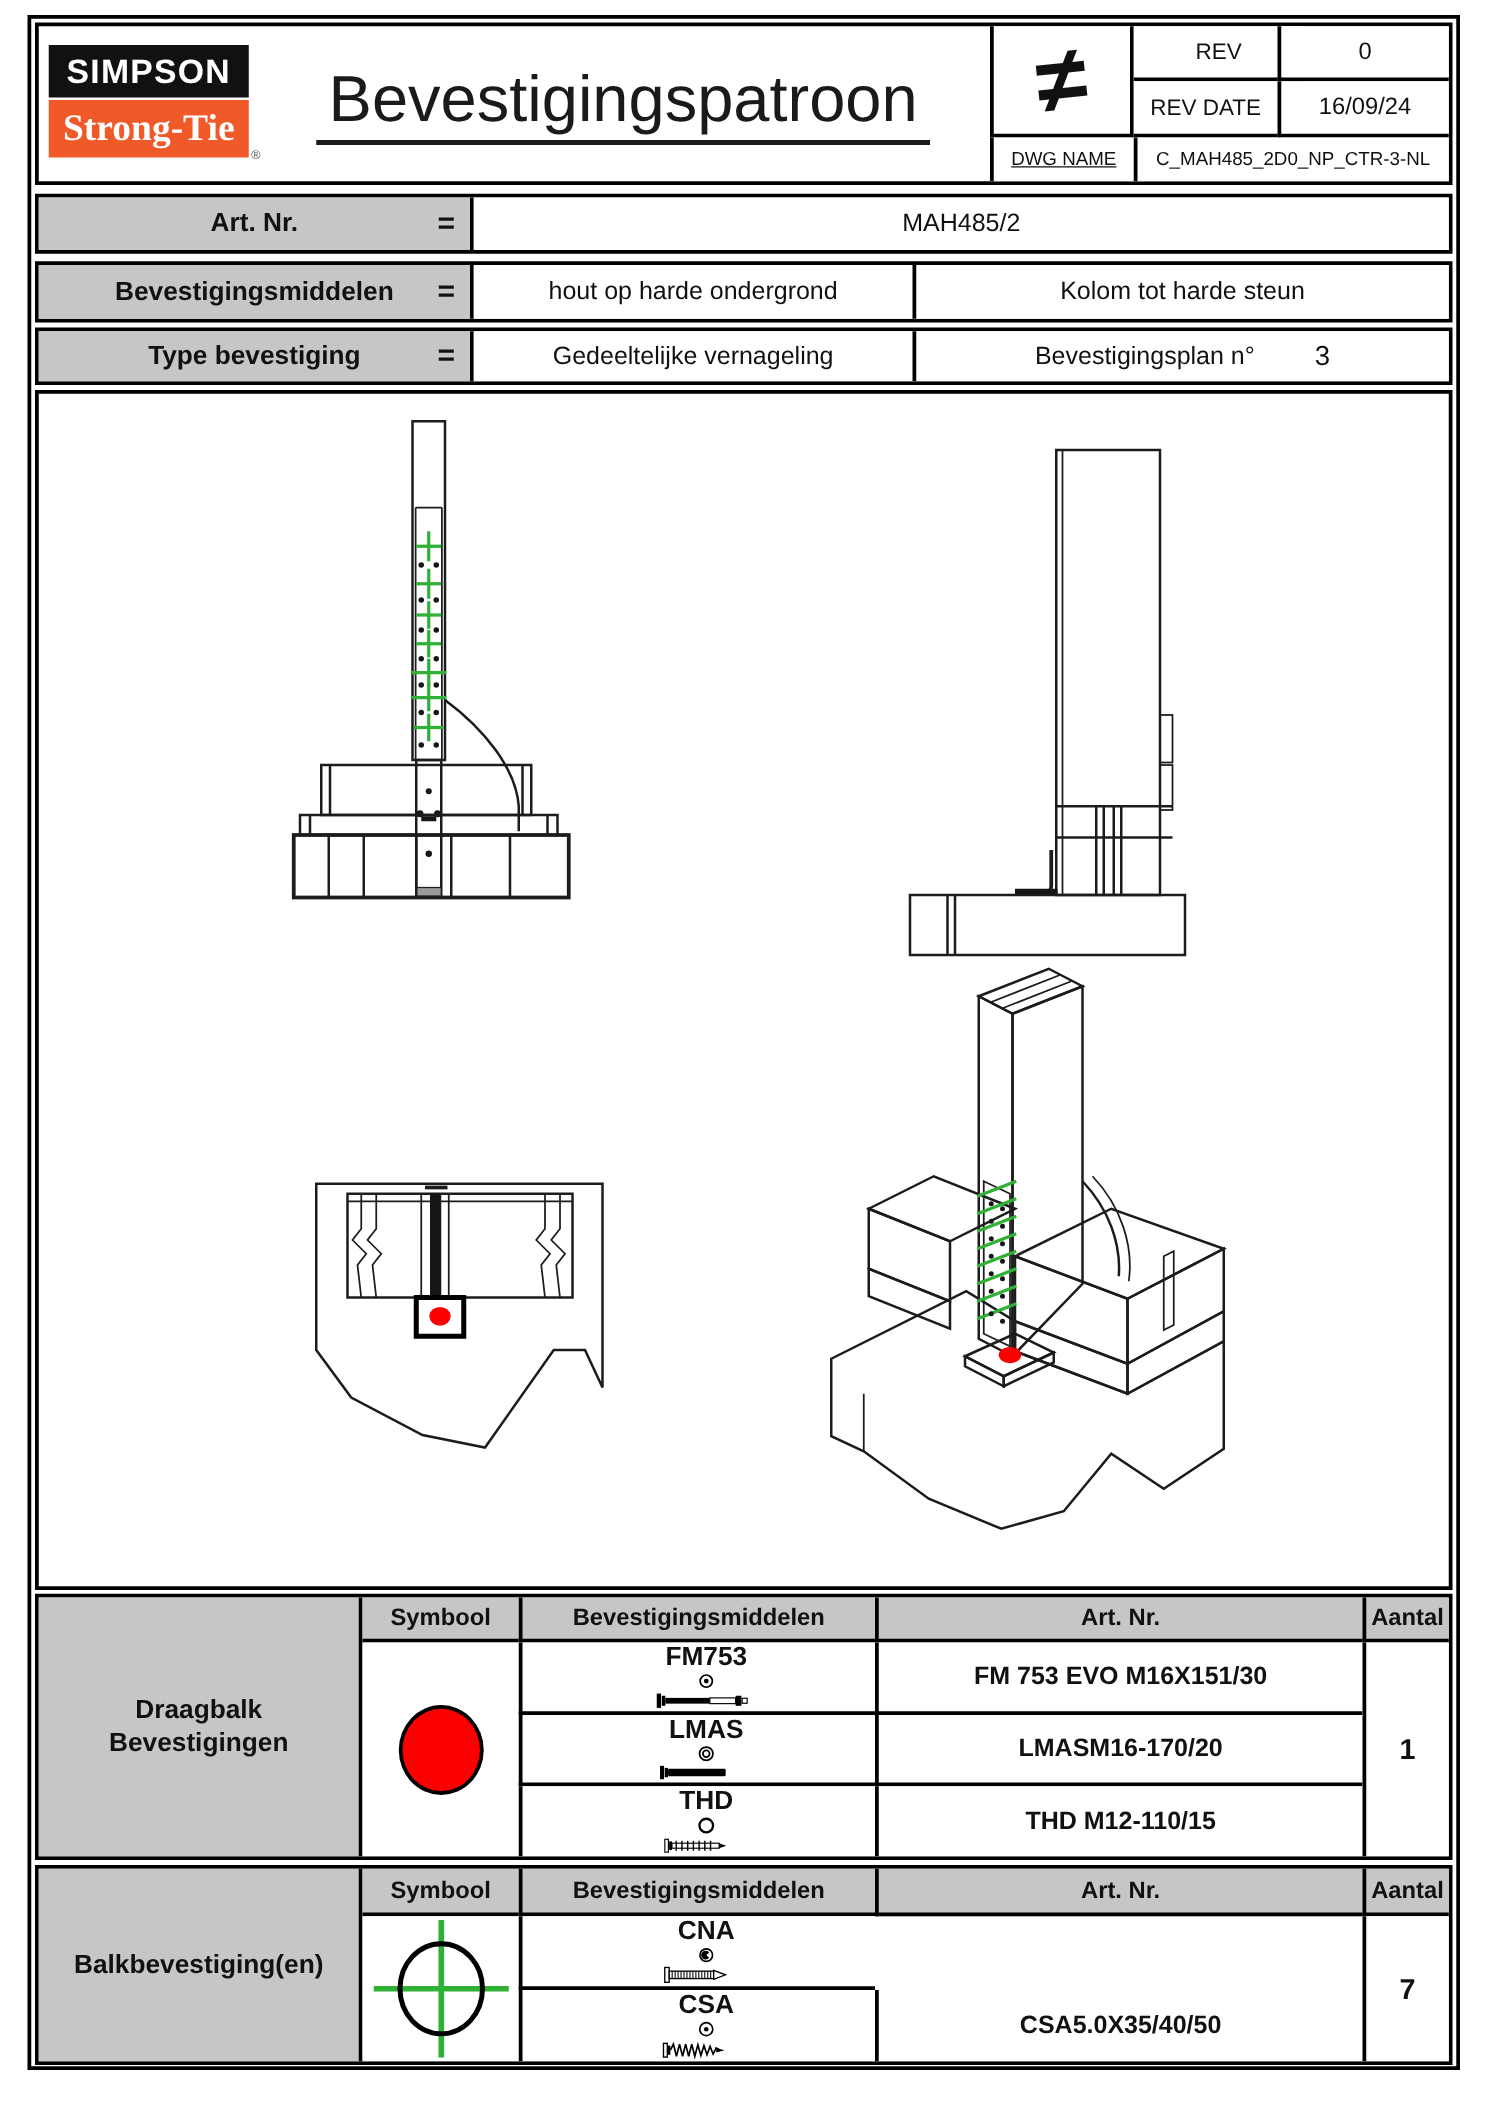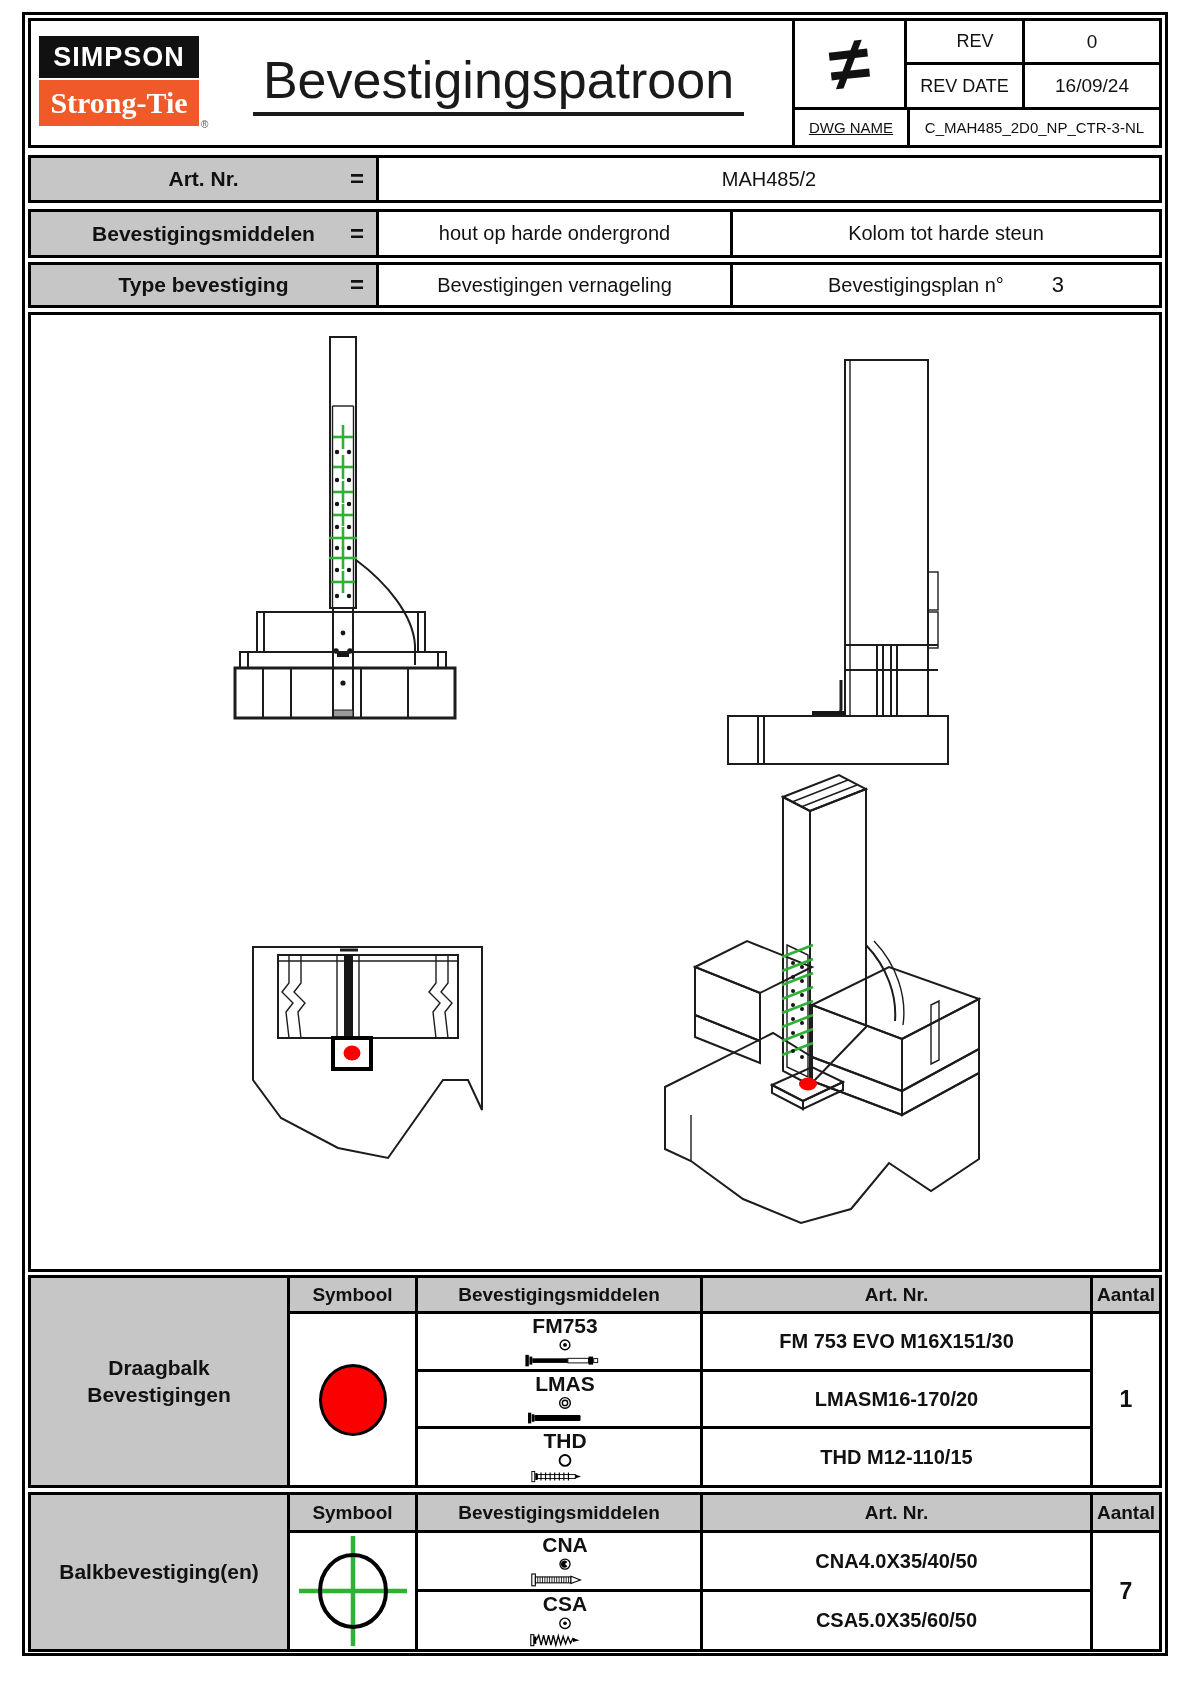--- a/index.html
+++ b/index.html
@@ -101,21 +101,21 @@
     <span>Kolom tot harde steun</span>
   </div>
 </div>
 
 <div class="abs box" style="left:28px;top:262px;width:1134px;height:46px;">
   <div class="cell info-label br" style="left:0;top:0;width:348px;height:40px;">
     <span>Type bevestiging</span>
     <span class="info-eq">=</span>
   </div>
   <div class="cell info-val" style="left:348px;top:0;width:351px;height:40px;">
-    <span>Bevestigingen vernageling</span>
+    <span>Gedeeltelijke vernageling</span>
   </div>
   <div class="cell info-val bl" style="left:699px;top:0;width:429px;height:40px;gap:48px;">
     <span>Bevestigingsplan n°</span>
     <span style="font-size:22px;">3</span>
   </div>
 </div>
 
 <div class="abs box" style="left:28px;top:312px;width:1134px;height:960px;">
 <svg width="1128" height="954" viewBox="0 0 1128 954">
 
@@ -420,37 +420,34 @@
           <line x1="46" y1="10" x2="46" y2="20"></line>
         <line x1="50" y1="10" x2="50" y2="20"></line>
           <line x1="54" y1="10" x2="54" y2="20"></line>
           <line x1="58" y1="10" x2="58" y2="20"></line>
         <line x1="62" y1="10" x2="62" y2="20"></line>
           <line x1="66" y1="10" x2="66" y2="20"></line>
       </g>
       <polygon points="70,9 86,15 70,21" fill="#fff" stroke="#000" stroke-width="1.8"></polygon>
     </svg>
   </div>
-  <div class="cell bl bb fart" style="left:669px;top:38px;width:390px;height:59px;">
-      <span>CNA4.0X35/40/50</span>
-    </div>
 
   <div class="cell bl fast-cell" style="left:384px;top:97px;width:285px;height:57px;">
     <span class="fname">CSA</span>
     <svg width="24" height="24" viewBox="0 0 24 24">
       <circle cx="12" cy="12" r="8.5" fill="#fff" stroke="#000" stroke-width="2.2"></circle>
         <circle cx="12" cy="12" r="3" fill="#000"></circle>
     </svg>
     <svg width="120" height="30" viewBox="0 0 120 30">
       <rect x="4" y="6" width="5" height="18" fill="#fff" stroke="#000" stroke-width="1.8"></rect>
       <rect x="9" y="9" width="4" height="12" fill="#000"></rect>
       <path d="M13,15 L17,7 L21,23 L25,7 L29,23 L33,7 L37,23 L41,7 L45,23 L49,8 L53,22 L57,9 L61,21 L65,10 L69,20 L73,12 L78,15" fill="none" stroke="#000" stroke-width="2.2"></path>
       <polygon points="73,12 84,15 73,18" fill="#000"></polygon>
     </svg>
   </div>
   <div class="cell bl fart" style="left:669px;top:97px;width:390px;height:57px;">
-      <span>CSA5.0X35/60/50</span>
+      <span>CSA5.0X35/40/50</span>
     </div>
 
   <div class="cell bl fqty" style="left:1059px;top:38px;width:69px;height:116px;">
       <span>7</span>
     </div>
 </div>
 
 </body></html>

